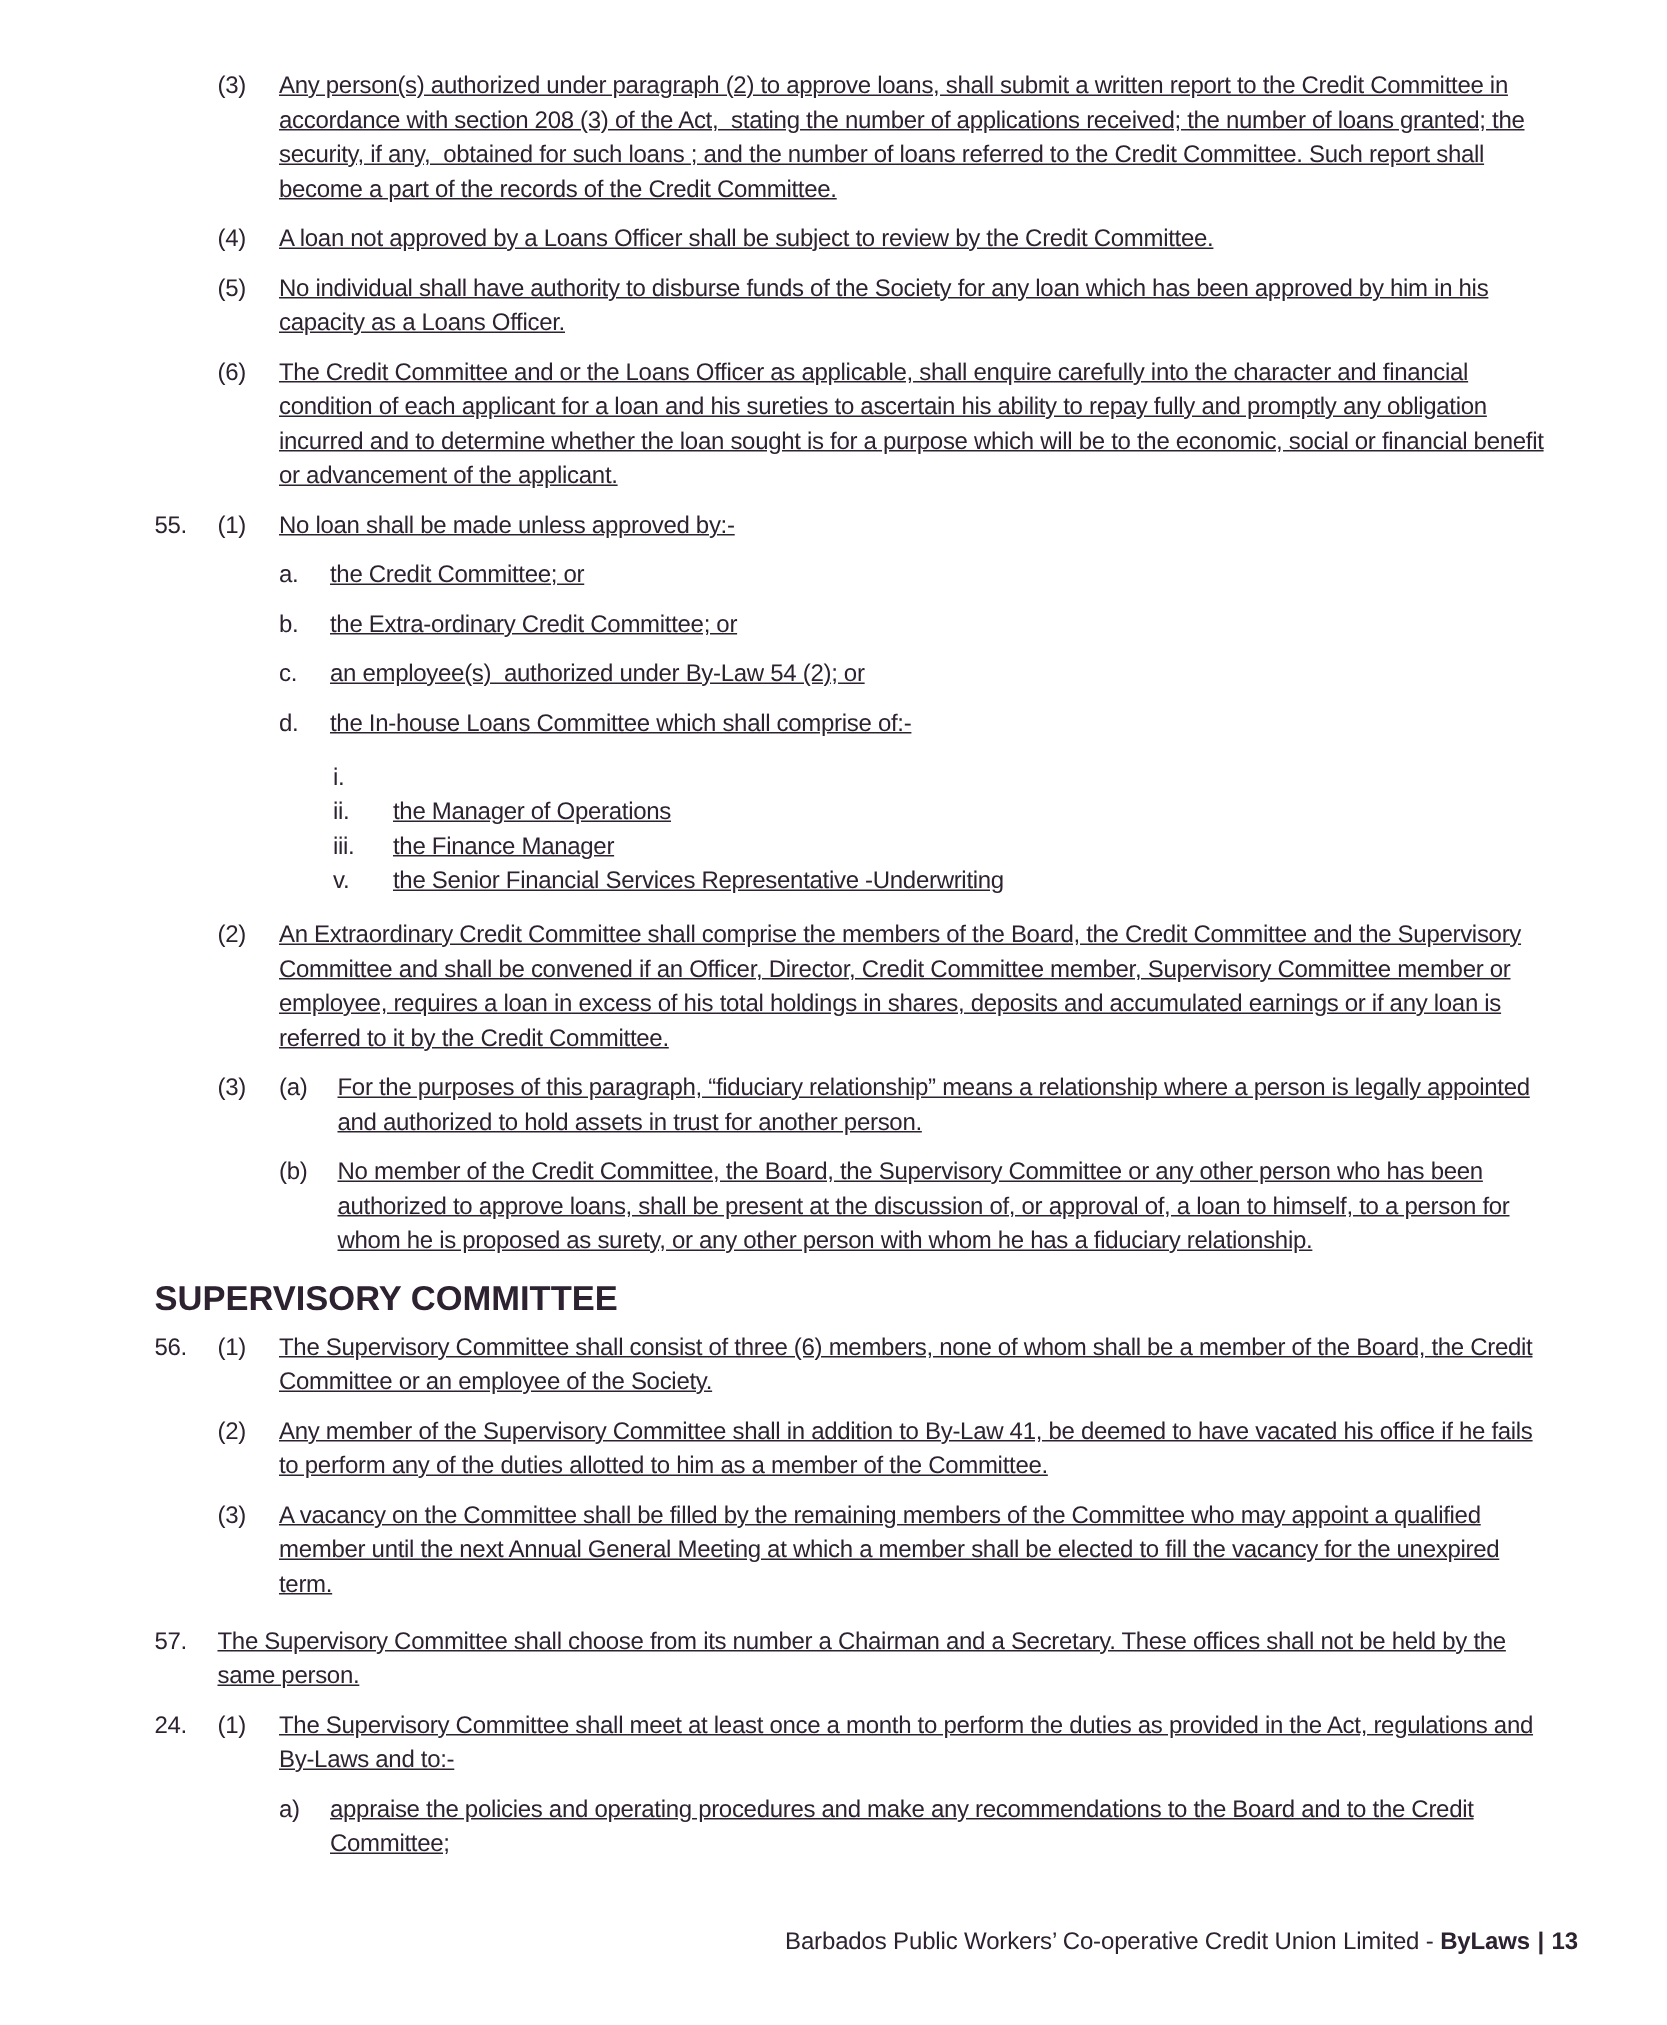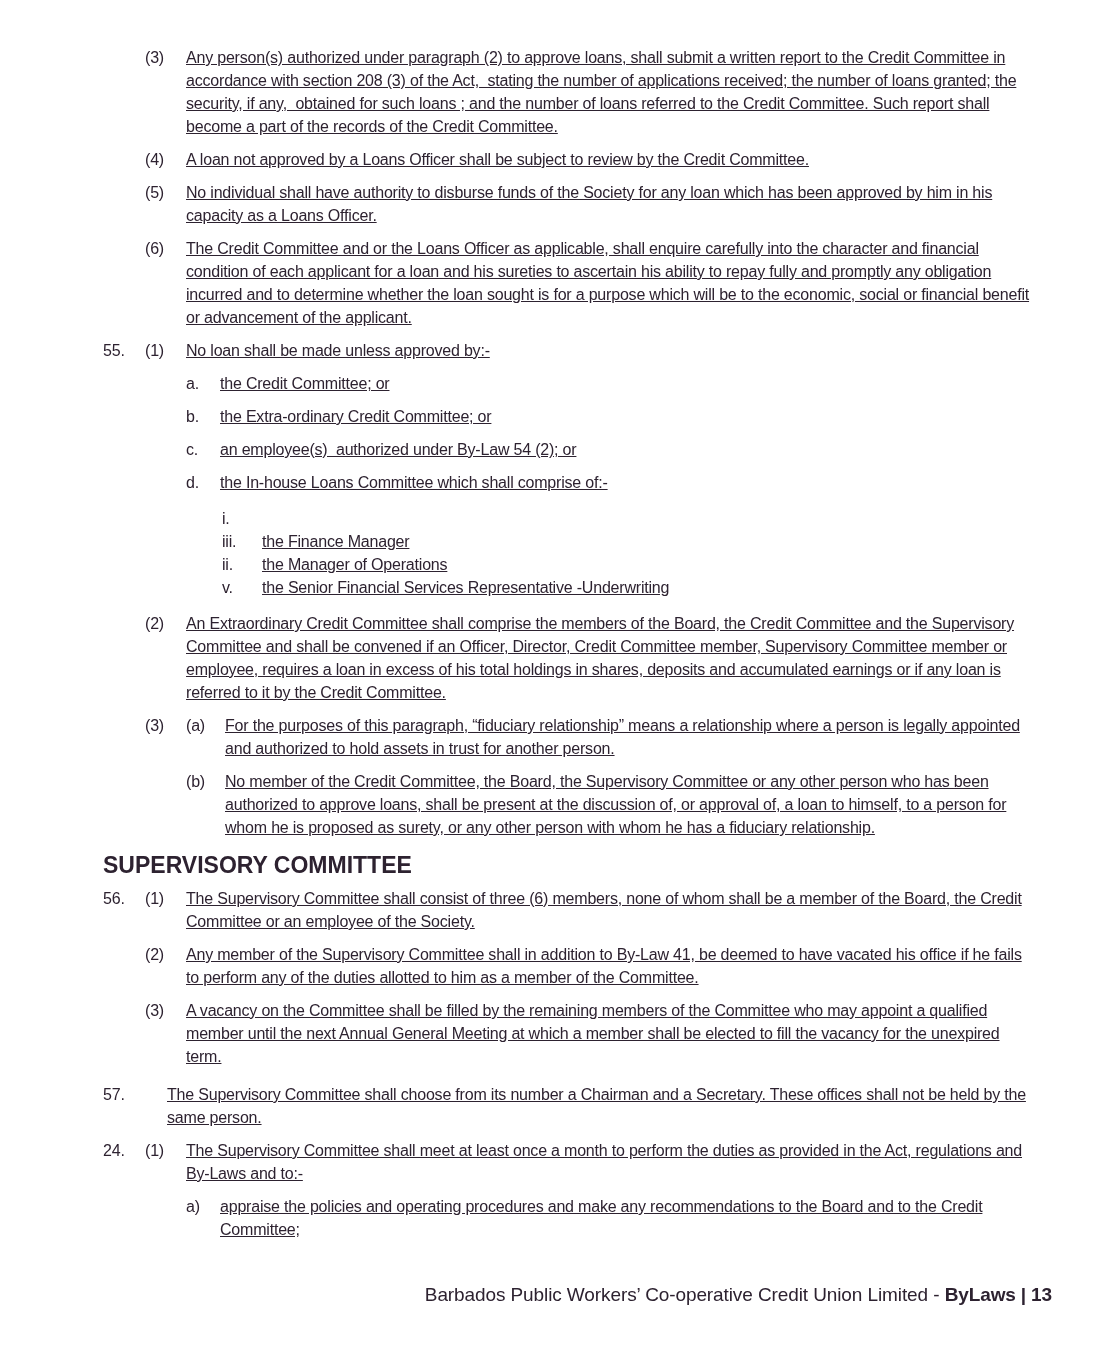--- a/index.html
+++ b/index.html
@@ -13,29 +13,29 @@
     color: #2d2230;
     font-size: 16px;
     line-height: 23px;
     letter-spacing: -0.2px;
     overflow: hidden;
   }
   .content { position: absolute; left: 103px; top: 46px; width: 929px; }
   .row { display: flex; align-items: flex-start; margin-top: 10px; }
   .mt0  { margin-top: 0; }
   .mt13 { margin-top: 13px; }
-  .mt15 { margin-top: 15px; gap: 22px; }
+  .mt15 { margin-top: 15px; }
   .col  { flex: 0 0 auto; }
   .w42 { width: 42px; } .w41 { width: 41px; } .w83 { width: 83px; }
   .w119 { width: 119px; } .w34 { width: 34px; } .w40 { width: 40px; } .w39 { width: 39px; }
   .text { flex: 1 1 auto; min-width: 0; text-decoration: underline; }
   .heading { margin-top: 15px; font-size: 23px; font-weight: 700; letter-spacing: 0; }
   .footer {
     position: absolute; top: 1283px; right: 59px;
-    font-size: 19px; letter-spacing: -0.1px; white-space: nowrap;
+    font-size: 16px; letter-spacing: -0.1px; white-space: nowrap;
   }
   .footer .bold { font-weight: 700; }
   .footer .sep { font-weight: 700; padding: 0 5px; }
 </style>
 </head>
 <body>
 
 <div class="page">
   <div class="content">
 
@@ -93,28 +93,28 @@
       <div class="text">the In-house Loans Committee which shall comprise of:-</div>
     </div>
 
     <div class="row mt13">
       <div class="col w119"></div>
       <div class="col w40">i.</div>
     </div>
 
     <div class="row mt0">
       <div class="col w119"></div>
-      <div class="col w40">iii.</div>
-      <div class="text">the Finance Manager</div>
+      <div class="col w40">ii.</div>
+      <div class="text">the Manager of Operations</div>
     </div>
 
     <div class="row mt0">
       <div class="col w119"></div>
-      <div class="col w40">ii.</div>
-      <div class="text">the Manager of Operations</div>
+      <div class="col w40">iii.</div>
+      <div class="text">the Finance Manager</div>
     </div>
 
 
     <div class="row mt0">
       <div class="col w119"></div>
       <div class="col w40">v.</div>
       <div class="text">the Senior Financial Services Representative -Underwriting</div>
     </div>
 
     <div class="row mt13">

